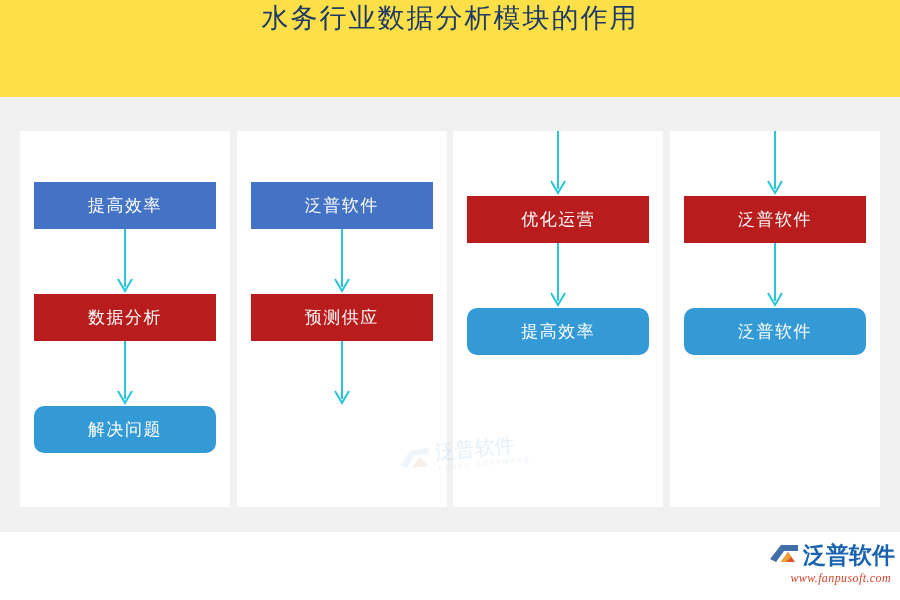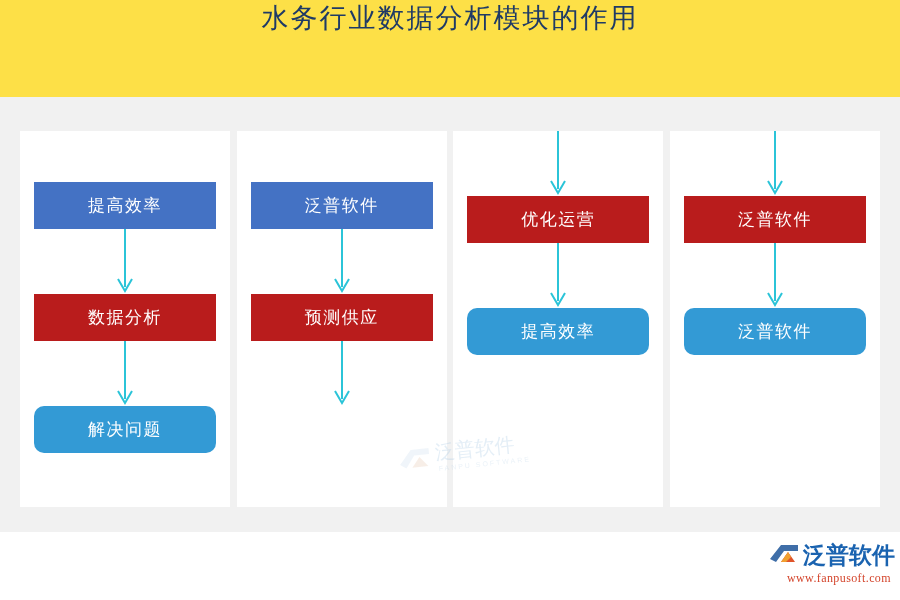--- a/index.html
+++ b/index.html
@@ -155,20 +155,21 @@
     white-space: nowrap;
   }
   .logo-url {
     margin-top: 1px;
     font-size: 12px;
     color: #d4452c;
     letter-spacing: 0.4px;
     font-family: "Liberation Serif", "DejaVu Serif", serif;
     white-space: nowrap;
     text-align: right;
+    font-style: italic;
   }
 </style>
 </head>
 <body>
 
 <div class="title-area">
   <div class="page-title">水务行业数据分析模块的作用</div>
 </div>
 
 <div class="band">

